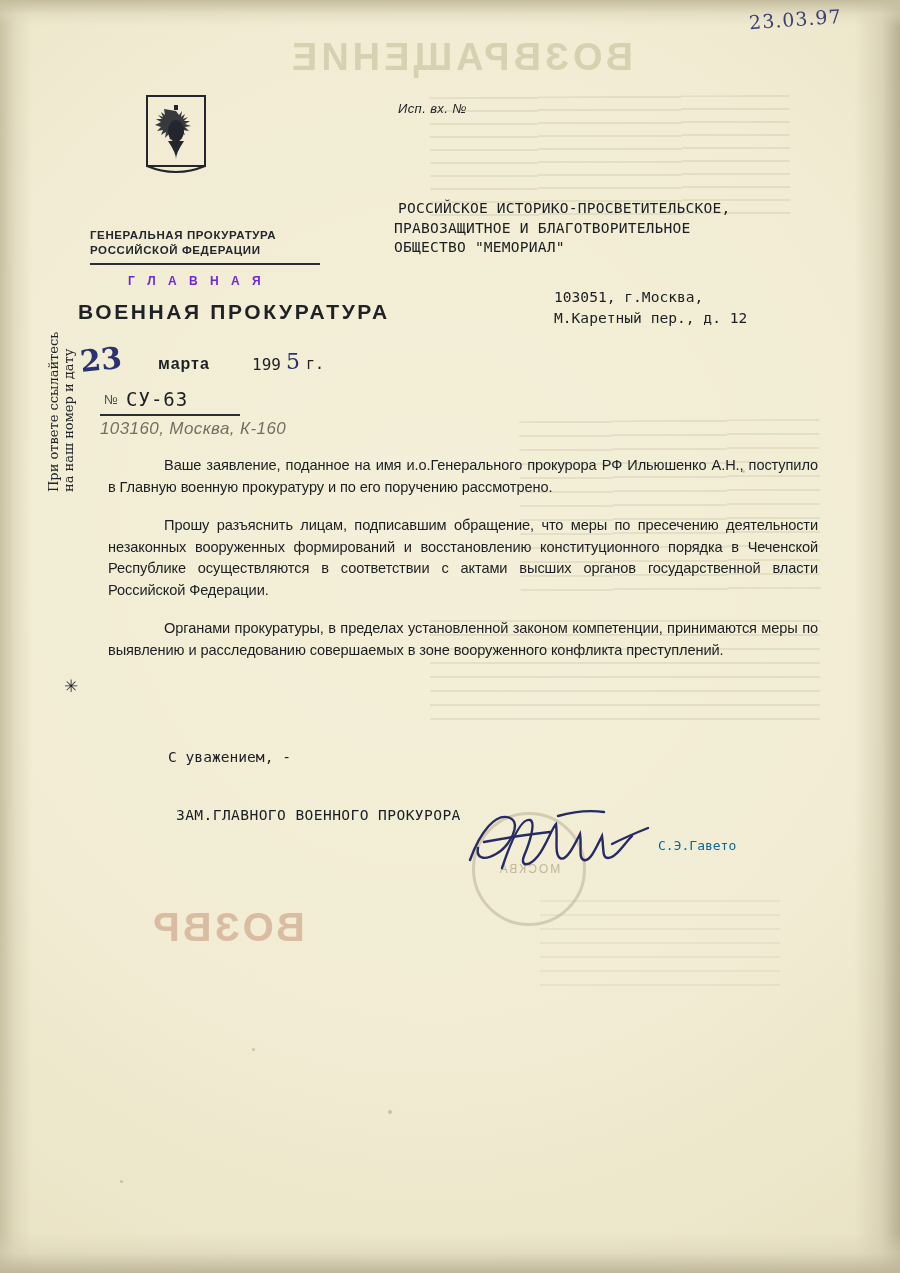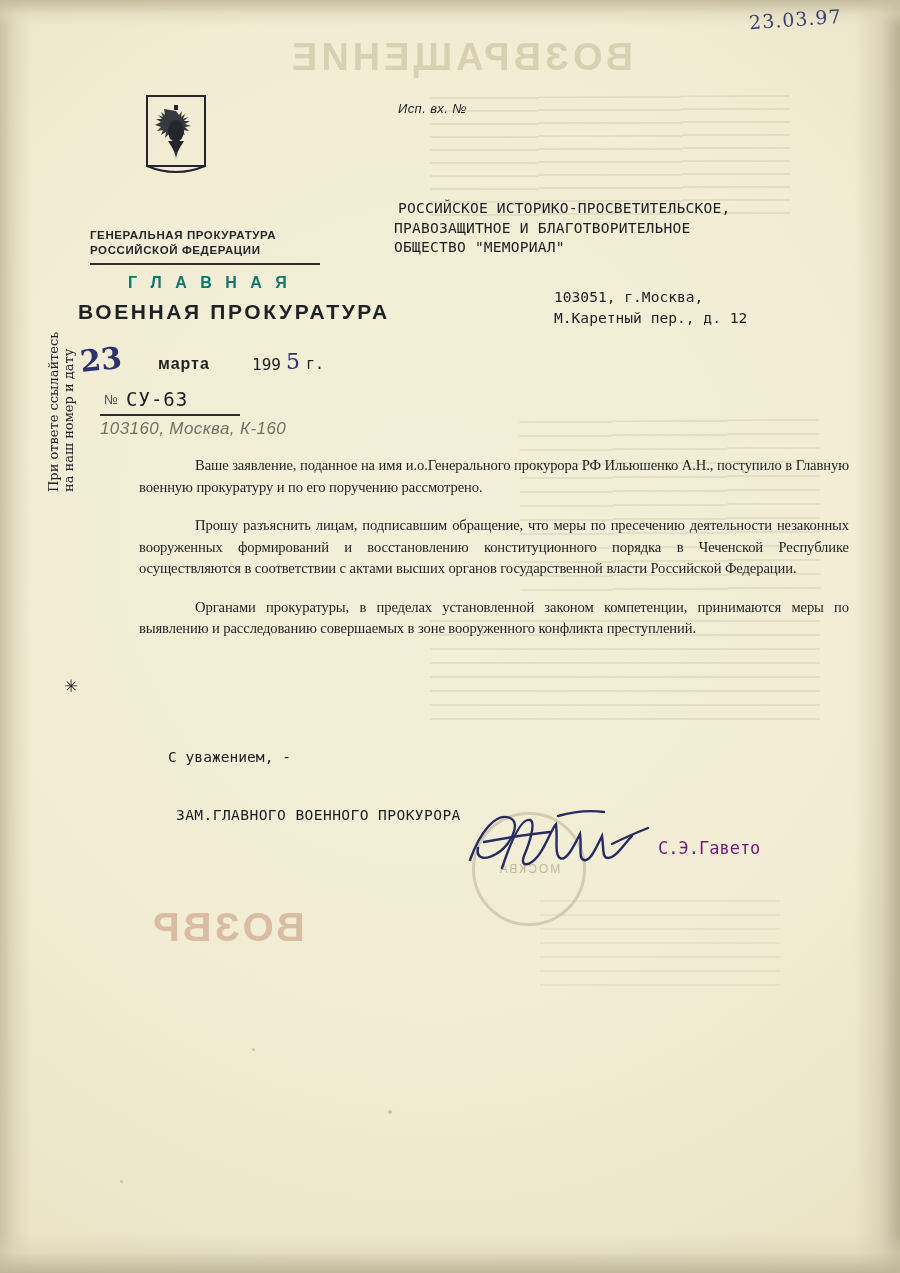--- a/index.html
+++ b/index.html
@@ -148,24 +148,24 @@
     left: 90px;
     top: 263px;
     width: 230px;
     height: 2px;
     background: #2a2d33;
   }
   .lh-main1 {
     position: absolute;
     left: 128px;
     top: 274px;
-    font-size: 16px;
+    font-size: 12px;
     font-weight: bold;
     letter-spacing: 4.5px;
-    color: #0f766e;
+    color: #6d28d9;
   }
   .lh-main2 {
     position: absolute;
     left: 78px;
     top: 300px;
     font-size: 21px;
     font-weight: bold;
     letter-spacing: 2.6px;
     color: #1e2126;
   }
@@ -319,26 +319,25 @@
     font-size: 17px;
     color: #23262c;
   }
 
   
   .body {
     position: absolute;
     left: 108px;
     top: 455px;
     width: 710px;
-    font-family: Liberation Serif, serif;
+    font-family: Liberation Sans, sans-serif;
     font-size: 14.6px;
     line-height: 21.5px;
     color: #1b1e23;
     letter-spacing: -0.1px;
-    margin-left: 31px;
   }
   .body p {
     margin: 0 0 17px 0;
     text-indent: 56px;
     text-align: justify;
   }
 
   .closing {
     position: absolute;
     left: 168px;
@@ -355,22 +354,22 @@
     font-size: 14.6px;
     letter-spacing: .4px;
     color: #1b1e23;
     margin-left: 8px;
   }
   .signer-name {
     position: absolute;
     left: 658px;
     top: 838px;
     font-family: "DejaVu Sans Mono", monospace;
-    font-size: 17px;
-    color: #701a75;
+    font-size: 13px;
+    color: #0369a1;
   }
   .signature {
     position: absolute;
     left: 462px;
     top: 798px;
     width: 210px;
     height: 90px;
   }
   .signature svg { display: block; }
 </style>

